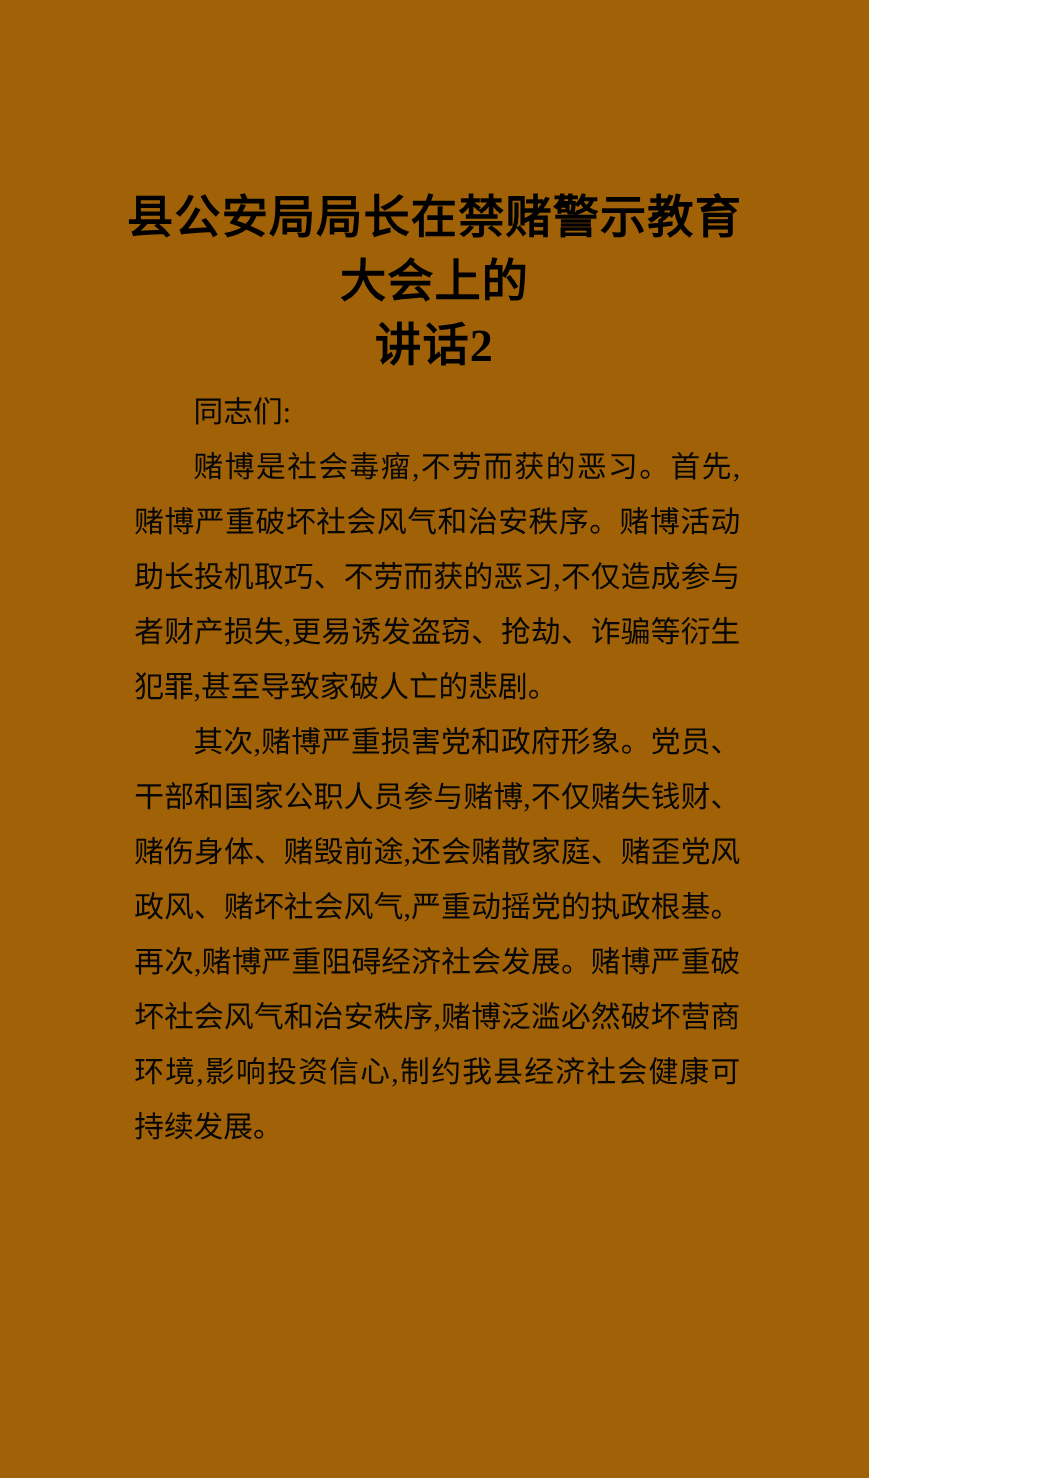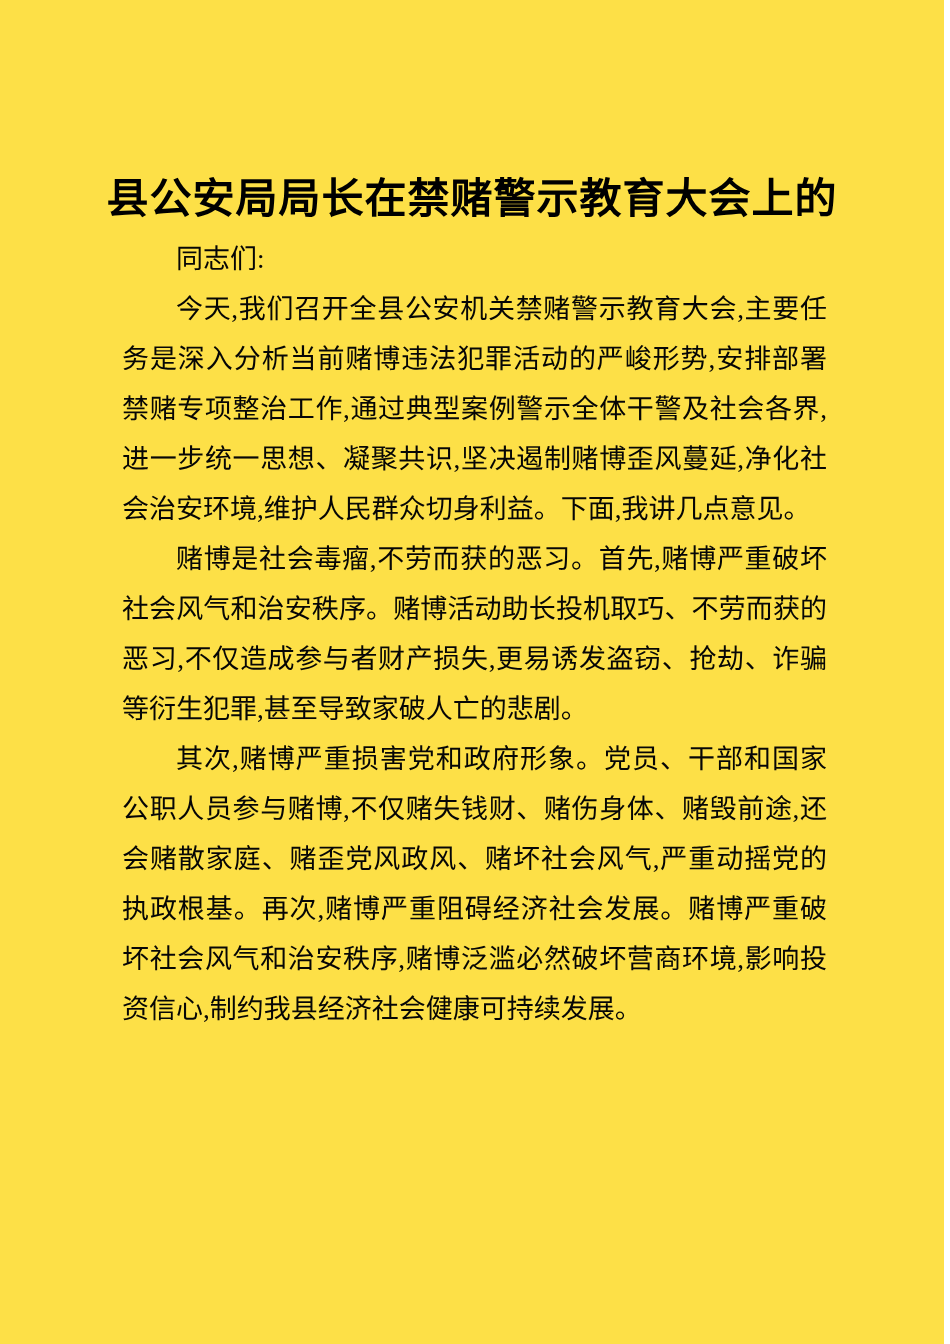--- a/index.html
+++ b/index.html
@@ -2,23 +2,23 @@
 <html lang="zh-CN"><head>
 <meta charset="utf-8">
 <style>
   html, body {
     margin: 0;
     padding: 0;
     background: #ffffff;
   }
   .page {
     position: relative;
-    width: 944px;
+    width: 790px;
     height: 1344px;
-    background: #fde047;
+    background: #a16207;
     overflow: hidden;
     box-sizing: border-box;
   }
   .doc-title {
     margin: 170px 0 0 0;
     padding: 0 100px;
     text-align: center;
     font-family: "Liberation Serif", "DejaVu Serif", serif;
     font-weight: bold;
     font-size: 42px;
@@ -50,22 +50,22 @@
     color: #000000;
   }
 </style>
 </head>
 <body>
 
 <div class="page">
 
   <h1 class="doc-title">
     <span class="title-line">县公安局局长在禁赌警示教育大会上的</span>
+    <span class="title-line">讲话2</span>
   </h1>
 
   <div class="doc-body">
     <p class="para">同志们:</p>
-    <p class="para">今天,我们召开全县公安机关禁赌警示教育大会,主要任务是深入分析当前赌博违法犯罪活动的严峻形势,安排部署禁赌专项整治工作,通过典型案例警示全体干警及社会各界,进一步统一思想、凝聚共识,坚决遏制赌博歪风蔓延,净化社会治安环境,维护人民群众切身利益。下面,我讲几点意见。</p>
     <p class="para">赌博是社会毒瘤,不劳而获的恶习。首先,赌博严重破坏社会风气和治安秩序。赌博活动助长投机取巧、不劳而获的恶习,不仅造成参与者财产损失,更易诱发盗窃、抢劫、诈骗等衍生犯罪,甚至导致家破人亡的悲剧。</p>
     <p class="para">其次,赌博严重损害党和政府形象。党员、干部和国家公职人员参与赌博,不仅赌失钱财、赌伤身体、赌毁前途,还会赌散家庭、赌歪党风政风、赌坏社会风气,严重动摇党的执政根基。再次,赌博严重阻碍经济社会发展。赌博严重破坏社会风气和治安秩序,赌博泛滥必然破坏营商环境,影响投资信心,制约我县经济社会健康可持续发展。</p>
   </div>
 
 </div>
 
 </body></html>

